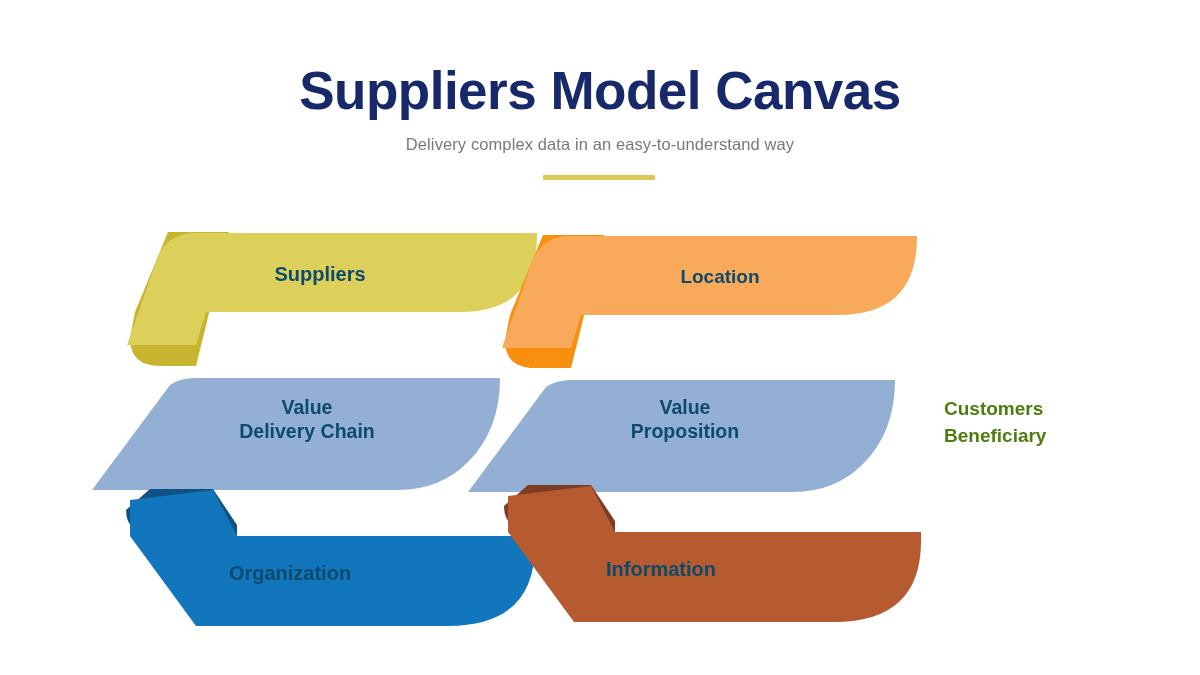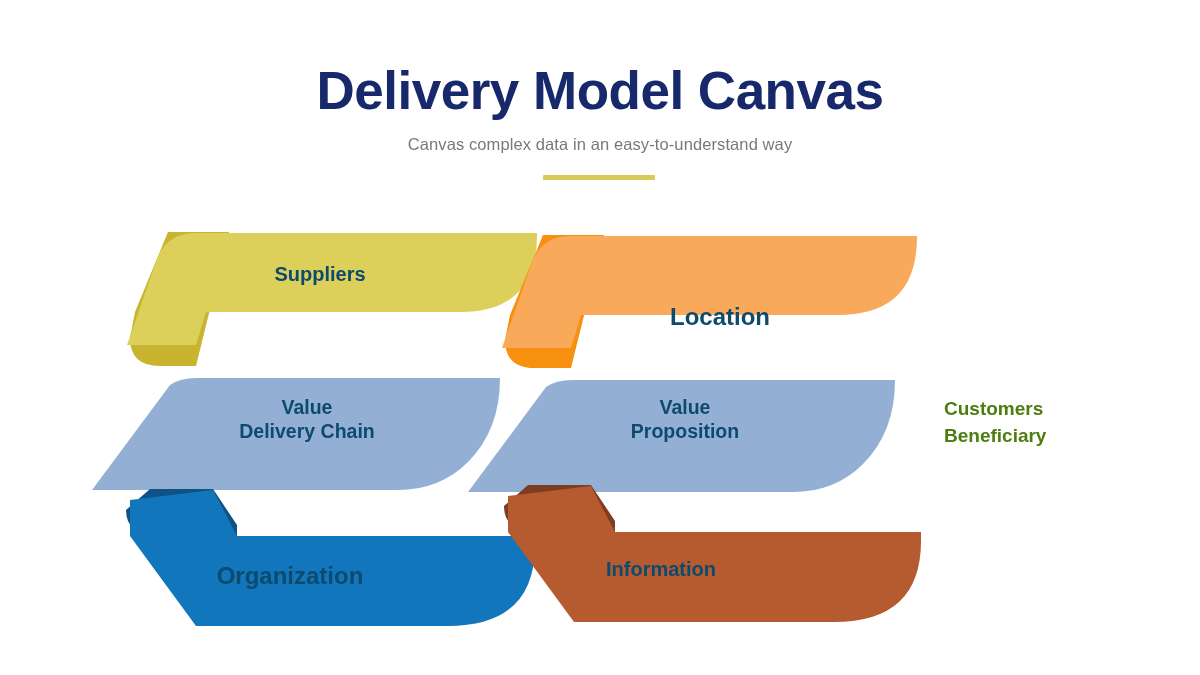--- a/index.html
+++ b/index.html
@@ -63,45 +63,45 @@
   .ribbon-label {
     position: absolute;
     color: #0c4a6e;
     font-weight: bold;
     line-height: 1.22;
     text-align: center;
     white-space: pre-line;
     pointer-events: none;
   }
   .lbl-suppliers     { left: 200px; top: 262px; width: 240px; font-size: 20px; }
-  .lbl-location      { left: 600px; top: 265px; width: 240px; font-size: 24px; margin-top: 37px; }
+  .lbl-location      { left: 600px; top: 265px; width: 240px; font-size: 19px; }
   .lbl-vdc           { left: 152px; top: 396px; width: 310px; font-size: 19.5px; text-align: center; }
   .lbl-vp            { left: 530px; top: 396px; width: 310px; font-size: 19.5px; text-align: center; }
-  .lbl-organization  { left: 170px; top: 561px; width: 240px; font-size: 24px; }
+  .lbl-organization  { left: 170px; top: 561px; width: 240px; font-size: 20px; }
   .lbl-information   { left: 541px; top: 557px; width: 240px; font-size: 20px; }
   .side-note {
     position: absolute;
     left: 944px;
     top: 396px;
     width: 220px;
     color: #4d7c0f;
     font-size: 19px;
     font-weight: bold;
     line-height: 1.42;
     white-space: pre-line;
   }
 </style>
 </head>
 <body>
 
 <div class="slide">
 
   <div class="header">
-    <h1 class="slide-title">Delivery Model Canvas</h1>
-    <p class="slide-subtitle">Canvas complex data in an easy-to-understand way</p>
+    <h1 class="slide-title">Suppliers Model Canvas</h1>
+    <p class="slide-subtitle">Delivery complex data in an easy-to-understand way</p>
   </div>
   <div class="title-rule"></div>
 
   <svg class="diagram" viewBox="0 0 1200 675" width="1200" height="675" xmlns="http://www.w3.org/2000/svg">
 
     <path fill="#c8b42f" d="M135 312 L168 232 L229 232 L196 366 L160 366
              Q130 366 130 338 Z"></path>
 
     <path fill="#dccf5a" d="M196 233
              Q165 233 156 262

